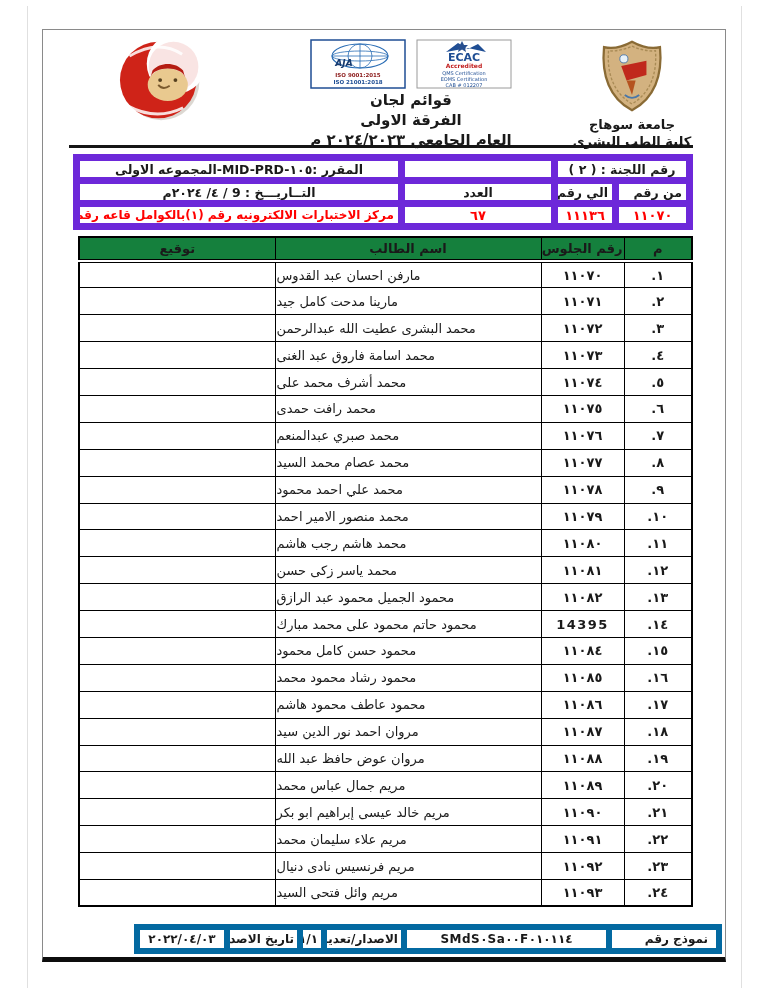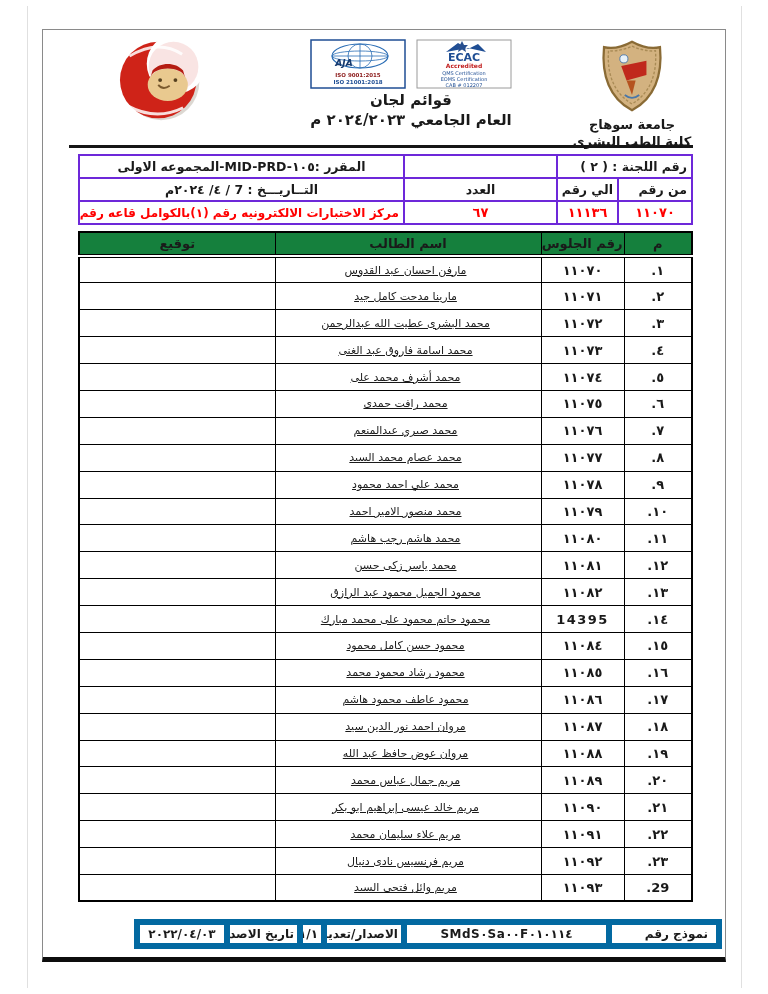--- a/index.html
+++ b/index.html
@@ -24,37 +24,37 @@
   .badges{display:flex;justify-content:center;gap:10px;margin-top:2px;}
   .title-lines{margin-top:1px;font-weight:bold;font-size:15px;line-height:20px;}
   .org-left{width:212px;text-align:center;}
   .org-left .dept-line{font-size:13px;font-weight:bold;margin-top:-4px;}
   .header-rule{border-top:3px solid #161616;margin:2px 32px 0 26px;height:0;}
   
   table{border-collapse:collapse;table-layout:fixed;direction:rtl;}
   td,th{box-sizing:border-box;overflow:hidden;white-space:nowrap;}
   
   .info-table{width:613px;margin:6px 32px 0 0;border:2px solid #000;}
-  .info-table td{border:2px solid #6d28d9;height:23px;font-size:12.5px;font-weight:bold;padding:0 4px;}
-  .info-table .committee{text-align:right;margin-top:10px;}
+  .info-table td{border:7px solid #6d28d9;height:23px;font-size:12.5px;font-weight:bold;padding:0 4px;}
+  .info-table .committee{text-align:center;margin-top:10px;}
   .info-table .course{text-align:center;}
   .info-table .lbl{text-align:right;}
   .info-table .ctr{text-align:center;}
   .info-table .red{color:#ff0000;text-align:center;font-size:12px;}
   .info-table .num{letter-spacing:1.5px;font-size:13px;}
   
   .main-table{width:613px;margin:6px 32px 0 0;border:2px solid #000;}
   .main-table th{
     background:#15803d;border:1px solid #000;border-bottom:4px double #000;
     height:24px;font-size:13px;font-weight:bold;text-align:center;
   }
   .main-table td{border:1px solid #000;height:26.9px;font-size:13px;}
   .main-table td:nth-child(1){text-align:center;font-weight:bold;}
   .main-table td:nth-child(2){text-align:center;font-weight:bold;letter-spacing:1.5px;}
-  .main-table td:nth-child(3){text-align:center;padding-right:6px;font-size:11px;text-decoration:underline;}
+  .main-table td:nth-child(3){text-align:left;padding-right:6px;font-size:13px;}
   
   .footer-table{width:582px;margin:17px 3px 0 auto;}
   .footer-table td{border:6px solid #0369a1;height:24px;font-size:12px;font-weight:bold;text-align:center;padding:0 3px;}
   .footer-table .form-label{text-align:right;padding-right:8px;}
   .footer-table .code{direction:ltr;letter-spacing:0.5px;}
   .footer-table .num{letter-spacing:1px;}
 </style>
 </head>
 <body>
 
@@ -99,20 +99,21 @@
             <line x1="22" y1="17" x2="78" y2="17" stroke="#2a6db5" stroke-width="0.8"></line>
             <line x1="50" y1="5" x2="50" y2="29" stroke="#2a6db5" stroke-width="0.8"></line>
           </g>
           <text x="34" y="27" text-anchor="middle" font-size="9" font-weight="bold" font-style="italic" fill="#173a6e">AJA</text>
           <text x="48" y="38" text-anchor="middle" font-size="5.5" font-weight="bold" fill="#8b1a1a">ISO 9001:2015</text>
           <text x="48" y="45" text-anchor="middle" font-size="5.5" font-weight="bold" fill="#1f4e94">ISO 21001:2018</text>
         </svg>
       </div>
       <div class="title-lines">
         <div>قوائم لجان</div>
+        <div>الفرقة الاولى</div>
         <div>العام الجامعي ٢٠٢٤/٢٠٢٣ م</div>
       </div>
     </div>
 
     <div class="org-left">
       <svg width="146" height="88" viewBox="0 0 150 92">
         <circle cx="73" cy="47" r="40" fill="#b9b2a6" opacity="0.5"></circle>
         <circle cx="70" cy="45" r="40" fill="#cf2318"></circle>
         <circle cx="89" cy="28" r="31" fill="#ffffff"></circle>
         <circle cx="86" cy="31" r="26" fill="#cf2318" opacity="0.12"></circle>
@@ -140,21 +141,21 @@
     <tbody>
         <tr>
       <td colspan="2" class="committee">رقم اللجنة : ( ٢ )</td>
       <td class="ctr"></td>
       <td class="course">المقرر :‪MID-PRD-١٠٥‬-المجموعه الاولى</td>
     </tr>
     <tr>
       <td class="lbl">من رقم</td>
       <td class="lbl">الي رقم</td>
       <td class="ctr">العدد</td>
-      <td class="ctr">التــاريـــخ : 7 / ٤/ ٢٠٢٤م</td>
+      <td class="ctr">التــاريـــخ : 9 / ٤/ ٢٠٢٤م</td>
     </tr>
     <tr>
       <td class="red num">١١٠٧٠</td>
       <td class="red num">١١١٣٦</td>
       <td class="red num">٦٧</td>
       <td class="red">مركز الاختبارات الالكترونيه رقم (١)بالكوامل قاعه رقم (٢)</td>
     </tr>
   </tbody>
     </table>
 
@@ -306,21 +307,21 @@
           <td>مريم علاء سليمان محمد</td>
           <td></td>
         </tr>
         <tr>
           <td>٢٣.</td>
           <td>١١٠٩٢</td>
           <td>مريم فرنسيس نادى دنيال</td>
           <td></td>
         </tr>
         <tr>
-          <td>29.</td>
+          <td>٢٤.</td>
           <td>١١٠٩٣</td>
           <td>مريم وائل فتحى السيد</td>
           <td></td>
         </tr>
       </tbody>
   </table>
 
   <table class="footer-table">
     <colgroup>
         <col style="width:110px">

